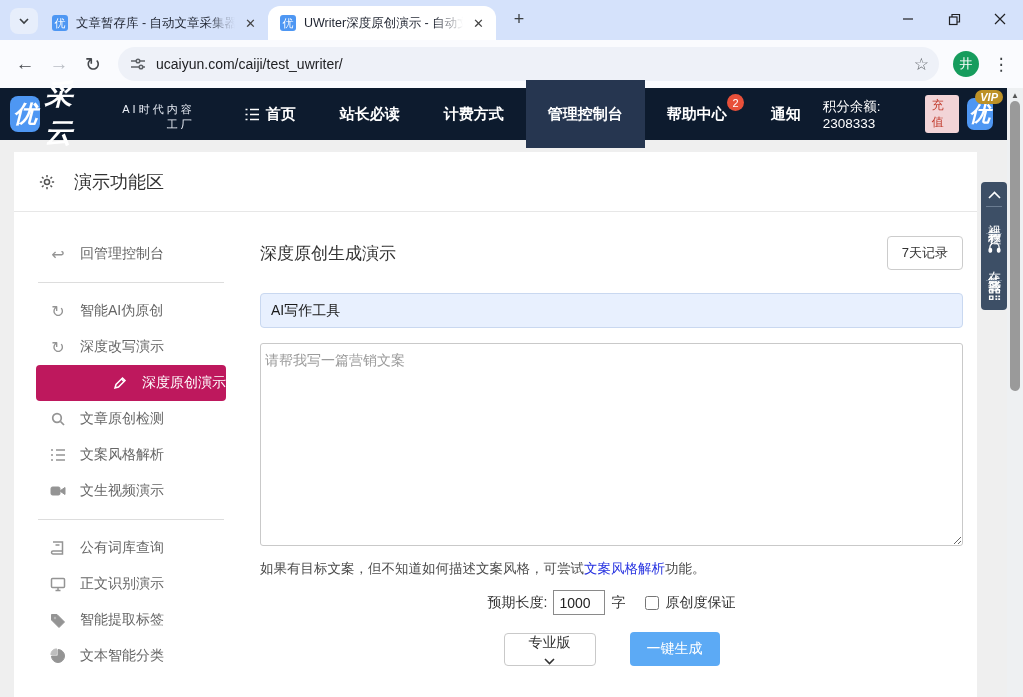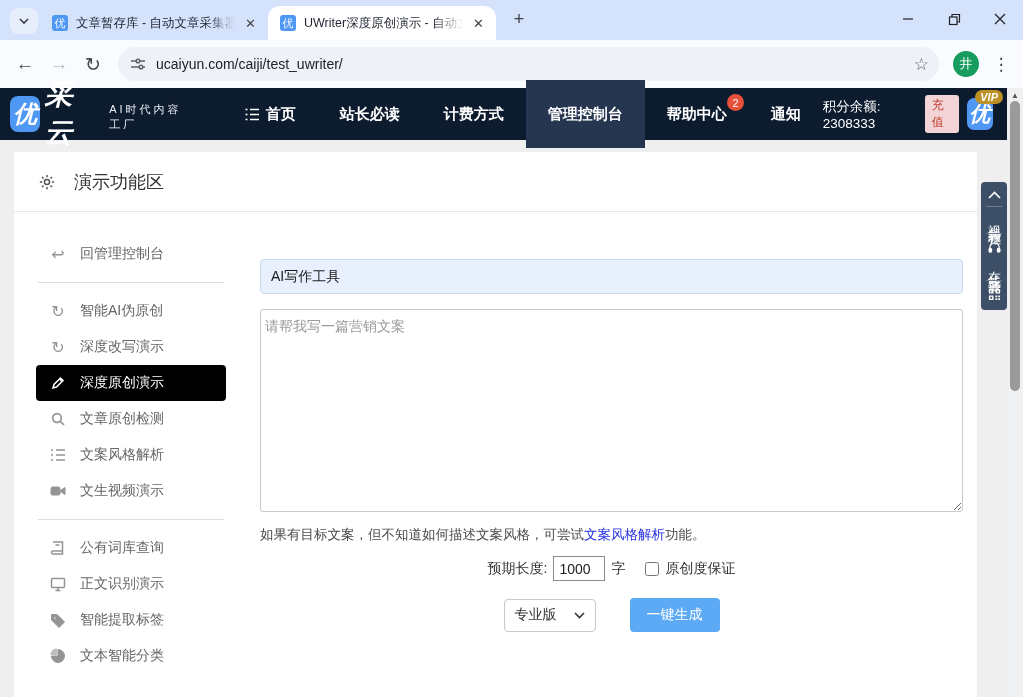--- a/index.html
+++ b/index.html
@@ -27,61 +27,61 @@
   .omnibox .url { flex:1; font-size:14px; color:#202124; margin-left:10px; }
   .omni-star { font-size:17px; color:#5f6368; cursor:pointer; }
   .profile-avatar { width:26px; height:26px; border-radius:50%; background:#169c5d; color:#fff; font-size:13px; display:flex; align-items:center; justify-content:center; margin:0 8px; cursor:pointer; }
   .menu-dots { font-size:17px; color:#3c4043; width:28px; text-align:center; cursor:pointer; }
 
   
   .navbar { position:absolute; top:88px; left:0; width:1007px; height:52px; background:#0d1b2e; display:flex; align-items:center; color:#fff; }
   .logo-wrap { display:flex; align-items:center; margin-left:10px; cursor:pointer; }
   .logo-sq { width:36px; height:36px; background:#4e97f3; border-radius:8px; color:#fff; font-size:24px; font-weight:bold; display:flex; align-items:center; justify-content:center; font-style:italic; }
   .logo-txt { font-size:28px; font-weight:bold; font-style:italic; margin-left:4px; letter-spacing:2px; }
-  .tagline { font-size:11px; letter-spacing:3px; margin-left:14px; margin-top:6px; color:#e8edf5; }
+  .tagline { font-size:11px; letter-spacing:3px; margin-left:14px; margin-top:6px; color:#e8edf5;text-align:right; }
   .nav-menu { display:flex; align-items:stretch; height:68px; margin-left:28px; }
   .nav-item { display:flex; align-items:center; gap:6px; padding:0 22px; font-size:15px; font-weight:bold; cursor:pointer; white-space:nowrap; }
   .nav-item.active { background:#263650; }
   .notice-badge { position:absolute; top:6px; left:727px; background:#e8503a; color:#fff; min-width:17px; height:17px; border-radius:9px; font-size:11px; display:flex; align-items:center; justify-content:center; padding:0 4px; }
   .nav-right { margin-left:auto; display:flex; align-items:center; gap:8px; margin-right:14px; }
   .points { font-size:13.5px; color:#fff; }
   .recharge { background:#f2d4d7; color:#c0392b; font-size:12px; border-radius:3px; padding:2px 7px; cursor:pointer; }
   .vip-avatar { position:relative; width:32px; height:32px; background:#4e97f3; border-radius:7px; color:#fff; font-size:21px; font-weight:bold; font-style:italic; display:flex; align-items:center; justify-content:center; cursor:pointer; }
   .vip-tag { position:absolute; top:-8px; right:-10px; background:#bd9126; color:#fff; font-size:11px; font-weight:bold; border-radius:8px; padding:1px 5px; }
 
   
   .card { position:absolute; left:14px; top:152px; width:963px; bottom:0; background:#fff; }
   .card-header { display:flex; align-items:center; gap:18px; height:60px; padding-left:24px; border-bottom:1px solid #e7e7e7; }
   .card-header .title { font-size:18px; color:#333; }
 
   
   .sidebar { position:absolute; left:22px; top:84px; width:190px; }
   .side-item { display:flex; align-items:center; gap:14px; height:36px; padding-left:14px; font-size:14px; color:#666; border-radius:4px; cursor:pointer; }
   .side-item svg, .side-item .uicon { color:#949494; stroke:#949494; }
-  .side-item.active { background:#000000; color:#fff; }
+  .side-item.active { background:#be185d; color:#fff;justify-content:flex-end; }
   .side-item.active svg { stroke:#fff; color:#fff; }
   .fillicon { fill:#949494; }
   .side-div { height:1px; background:#ddd; margin:10px 2px; }
   .uicon { font-size:16px; width:16px; text-align:center; }
 
   
   .main { position:absolute; left:246px; top:84px; width:703px; }
   .main-head { display:flex; align-items:center; justify-content:space-between; }
   .main-title { font-size:17px; color:#333; }
   .records-btn { background:#fff; border:1px solid #ccc; border-radius:4px; padding:7px 14px; font-size:13px; color:#333; cursor:pointer; }
   .topic-input { width:100%; margin-top:23px; height:35px; background:#e8f0fe; border:1px solid #c9d8f0; border-radius:4px; font-size:14px; color:#1a1a1a; padding:0 10px; font-family:inherit; }
   .prompt-area { width:100%; margin-top:15px; height:203px; border:1px solid #c9c9c9; border-radius:3px; resize:both; font-size:14px; color:#333; padding:8px 4px; font-family:inherit; }
   .prompt-area::placeholder { color:#9b9b9b; }
   .hint { margin-top:10px; font-size:13.5px; color:#4a4a4a; }
   .hint a { color:#2430e0; text-decoration:none; }
   .ctl-row1 { margin-top:12px; display:flex; align-items:center; justify-content:center; gap:6px; font-size:14px; color:#333; }
   .len-input { width:52px; height:25px; border:1px solid #8a8a8a; font-size:14px; padding:0 5px; color:#222; font-family:inherit; }
   .ctl-row1 input[type=checkbox] { width:14px; height:14px; margin-left:14px; }
   .ctl-row2 { margin-top:17px; display:flex; align-items:center; justify-content:center; gap:34px; }
-  .version-select { width:92px; height:33px; border:1px solid #c9c9c9; border-radius:4px; background:#fff; display:flex; align-items:center; justify-content:space-between; padding:0 10px; font-size:14px; color:#333; cursor:pointer; }
+  .version-select { width:92px; height:33px; border:1px solid #c9c9c9; border-radius:4px; background:#fff; display:flex; align-items:center; justify-content:space-between; padding:0 10px; font-size:14px; color:#333; cursor:pointer;flex-direction:column; }
   .gen-btn { width:90px; height:34px; background:#5caaf5; border:none; border-radius:4px; color:#fff; font-size:14px; cursor:pointer; font-family:inherit; }
 
   
   .float-panel { position:absolute; right:16px; top:182px; width:26px; background:#3d4f66; border-radius:4px; color:#fff; display:flex; flex-direction:column; align-items:center; padding:9px 0; gap:7px; }
   .fp-vtext { writing-mode:vertical-rl; text-orientation:upright; font-size:13px; letter-spacing:3px; cursor:pointer; }
   .fp-div { width:16px; height:1px; background:#6b7c91; }
 
   
   .pg-scrollbar { position:absolute; right:0; top:88px; width:16px; bottom:0; background:#eef0f2; }
   .pg-sb-arrow { width:16px; height:14px; display:flex; align-items:center; justify-content:center; color:#555; font-size:8px; }
@@ -260,20 +260,24 @@
       <div class="side-item">
         <svg class="uicon" width="16" height="16" viewBox="0 0 16 16">
             <path class="fillicon" d="M8 1.5A6.5 6.5 0 111.5 8H8V1.5z"></path>
             <path class="fillicon" d="M6.5 6.5V.8A6.5 6.5 0 00.8 6.5h5.7z" opacity="0.6"></path>
           </svg>
         <span>文本智能分类</span>
       </div>
     </div>
 
     <div class="main">
+      <div class="main-head">
+        <span class="main-title">深度原创生成演示</span>
+        <button class="records-btn">7天记录</button>
+      </div>
       <input class="topic-input" value="AI写作工具" style="">
       <textarea class="prompt-area" placeholder="请帮我写一篇营销文案" style=""></textarea>
       <div class="hint">
         <span>如果有目标文案，但不知道如何描述文案风格，可尝试</span><a href="#">文案风格解析</a><span>功能。</span>
       </div>
       <div class="ctl-row1">
         <span>预期长度:</span>
         <input class="len-input" value="1000" style="">
         <span>字</span>
         <input type="checkbox" style="">

